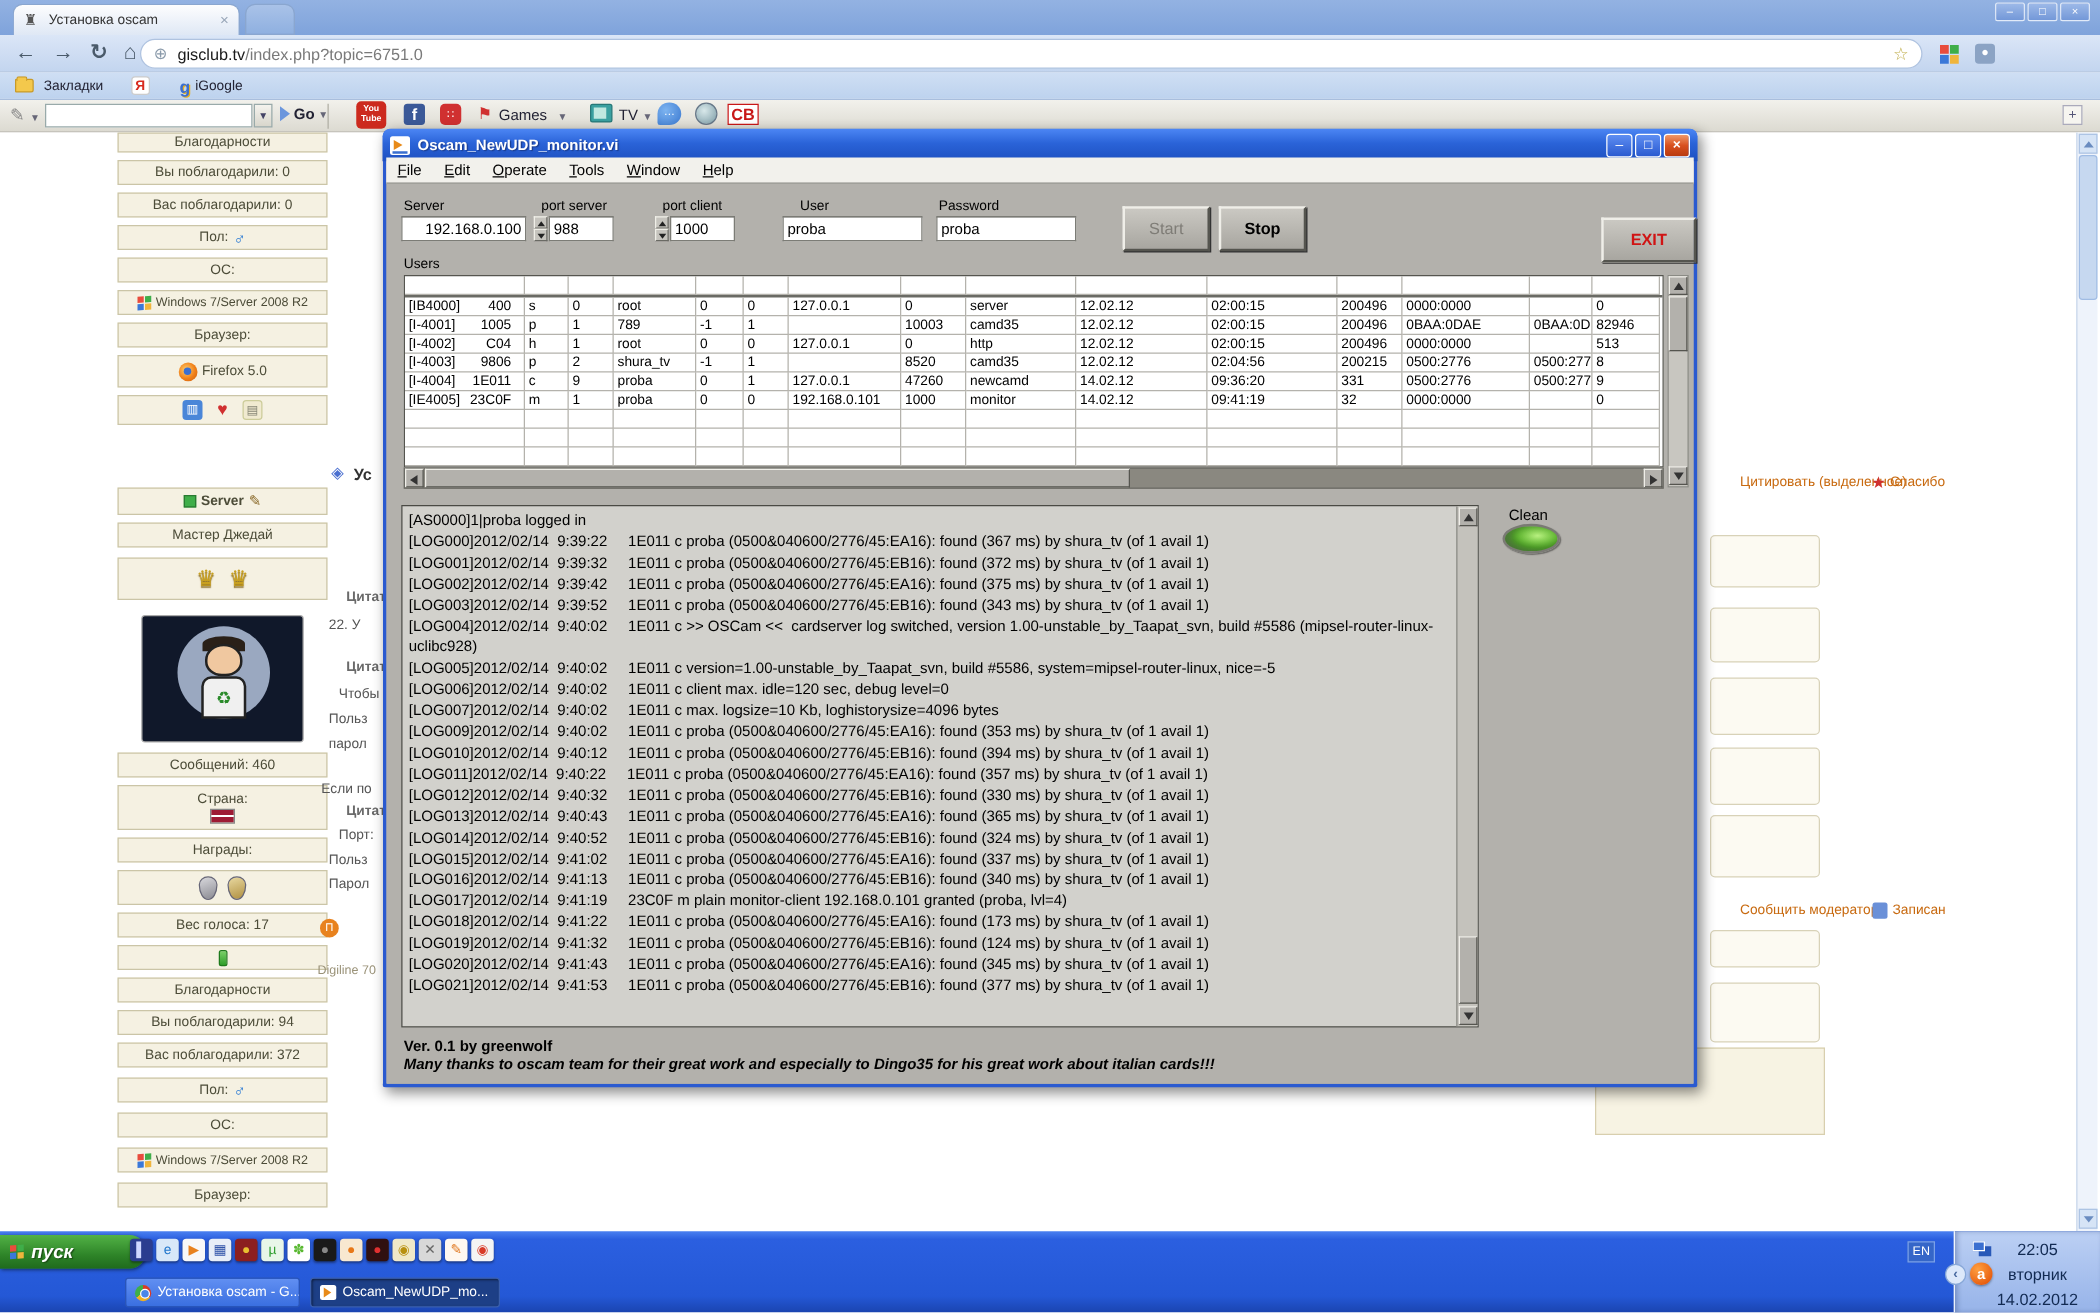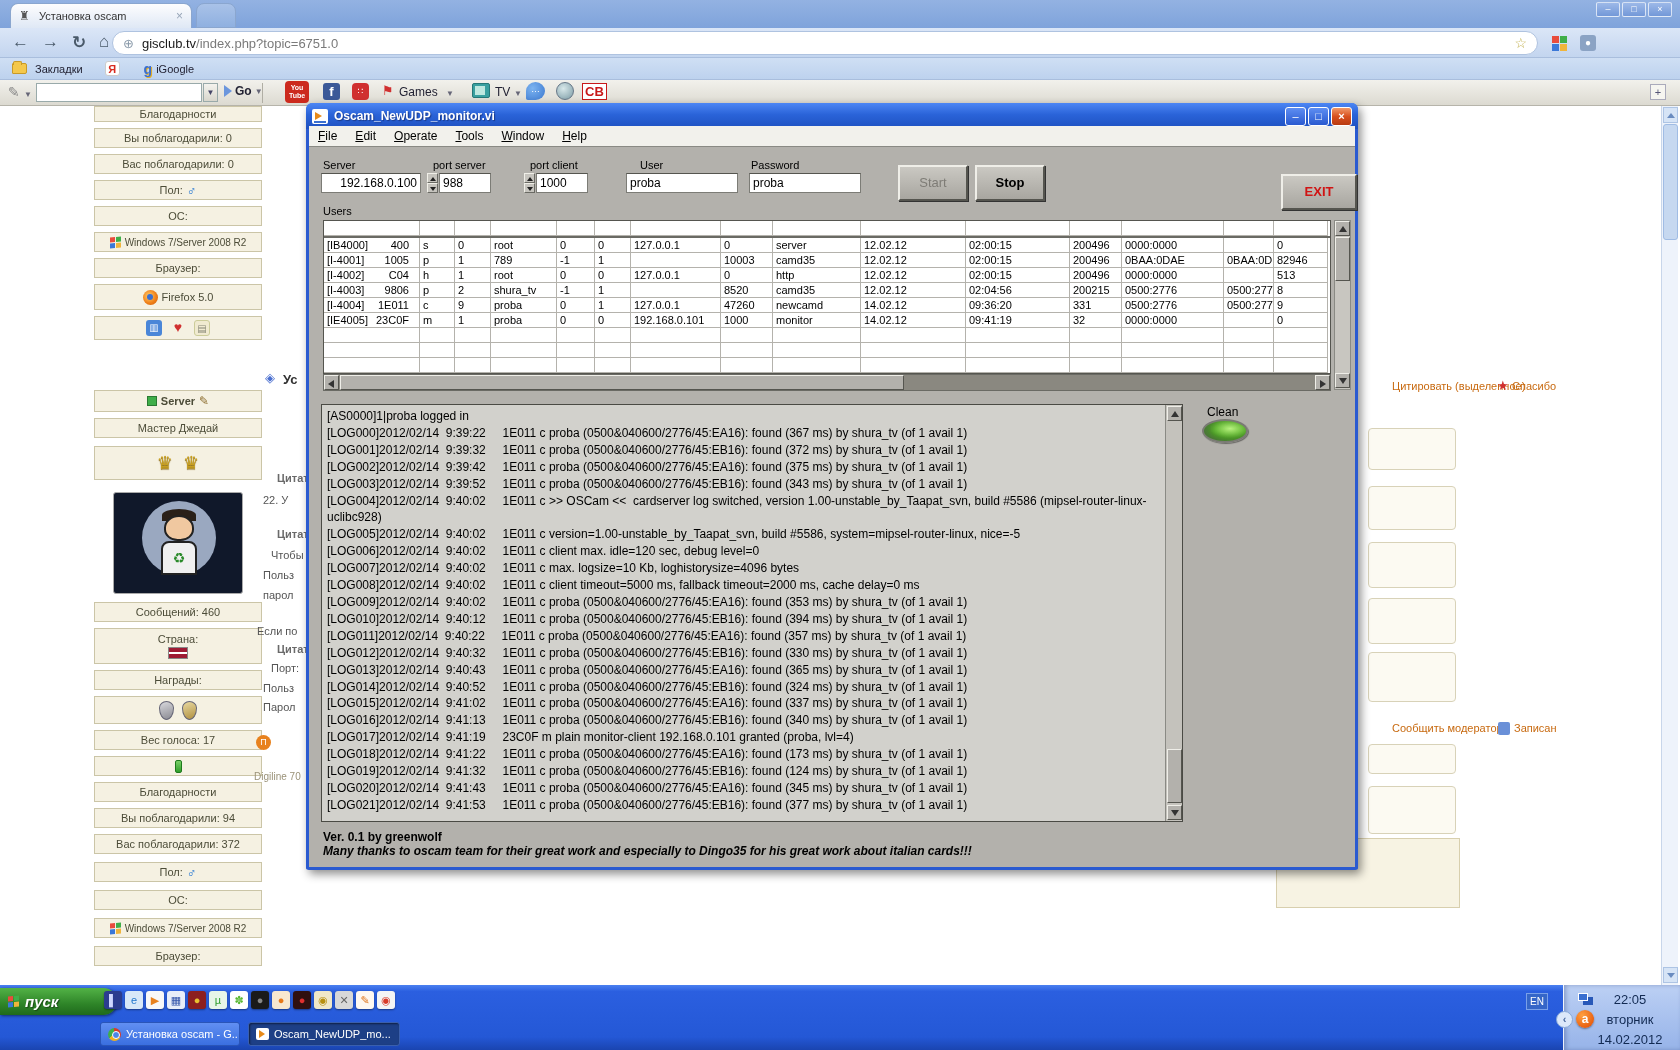--- a/index.html
+++ b/index.html
@@ -655,21 +655,20 @@
 
       <div class="logline">[AS0000]1|proba logged in</div>
           <div class="logline">[LOG000]2012/02/14  9:39:22     1E011 c proba (0500&amp;040600/2776/45:EA16): found (367 ms) by shura_tv (of 1 avail 1)</div>
           <div class="logline">[LOG001]2012/02/14  9:39:32     1E011 c proba (0500&amp;040600/2776/45:EB16): found (372 ms) by shura_tv (of 1 avail 1)</div>
           <div class="logline">[LOG002]2012/02/14  9:39:42     1E011 c proba (0500&amp;040600/2776/45:EA16): found (375 ms) by shura_tv (of 1 avail 1)</div>
           <div class="logline">[LOG003]2012/02/14  9:39:52     1E011 c proba (0500&amp;040600/2776/45:EB16): found (343 ms) by shura_tv (of 1 avail 1)</div>
           <div class="logline">[LOG004]2012/02/14  9:40:02     1E011 c &gt;&gt; OSCam &lt;&lt;  cardserver log switched, version 1.00-unstable_by_Taapat_svn, build #5586 (mipsel-router-linux-uclibc928)</div>
           <div class="logline">[LOG005]2012/02/14  9:40:02     1E011 c version=1.00-unstable_by_Taapat_svn, build #5586, system=mipsel-router-linux, nice=-5</div>
           <div class="logline">[LOG006]2012/02/14  9:40:02     1E011 c client max. idle=120 sec, debug level=0</div>
           <div class="logline">[LOG007]2012/02/14  9:40:02     1E011 c max. logsize=10 Kb, loghistorysize=4096 bytes</div>
-          <div class="logline">[LOG008]2012/02/14  9:40:02     1E011 c client timeout=5000 ms, fallback timeout=2000 ms, cache delay=0 ms</div>
           <div class="logline">[LOG009]2012/02/14  9:40:02     1E011 c proba (0500&amp;040600/2776/45:EA16): found (353 ms) by shura_tv (of 1 avail 1)</div>
           <div class="logline">[LOG010]2012/02/14  9:40:12     1E011 c proba (0500&amp;040600/2776/45:EB16): found (394 ms) by shura_tv (of 1 avail 1)</div>
           <div class="logline">[LOG011]2012/02/14  9:40:22     1E011 c proba (0500&amp;040600/2776/45:EA16): found (357 ms) by shura_tv (of 1 avail 1)</div>
           <div class="logline">[LOG012]2012/02/14  9:40:32     1E011 c proba (0500&amp;040600/2776/45:EB16): found (330 ms) by shura_tv (of 1 avail 1)</div>
           <div class="logline">[LOG013]2012/02/14  9:40:43     1E011 c proba (0500&amp;040600/2776/45:EA16): found (365 ms) by shura_tv (of 1 avail 1)</div>
           <div class="logline">[LOG014]2012/02/14  9:40:52     1E011 c proba (0500&amp;040600/2776/45:EB16): found (324 ms) by shura_tv (of 1 avail 1)</div>
           <div class="logline">[LOG015]2012/02/14  9:41:02     1E011 c proba (0500&amp;040600/2776/45:EA16): found (337 ms) by shura_tv (of 1 avail 1)</div>
           <div class="logline">[LOG016]2012/02/14  9:41:13     1E011 c proba (0500&amp;040600/2776/45:EB16): found (340 ms) by shura_tv (of 1 avail 1)</div>
           <div class="logline">[LOG017]2012/02/14  9:41:19     23C0F m plain monitor-client 192.168.0.101 granted (proba, lvl=4)</div>
           <div class="logline">[LOG018]2012/02/14  9:41:22     1E011 c proba (0500&amp;040600/2776/45:EA16): found (173 ms) by shura_tv (of 1 avail 1)</div>

